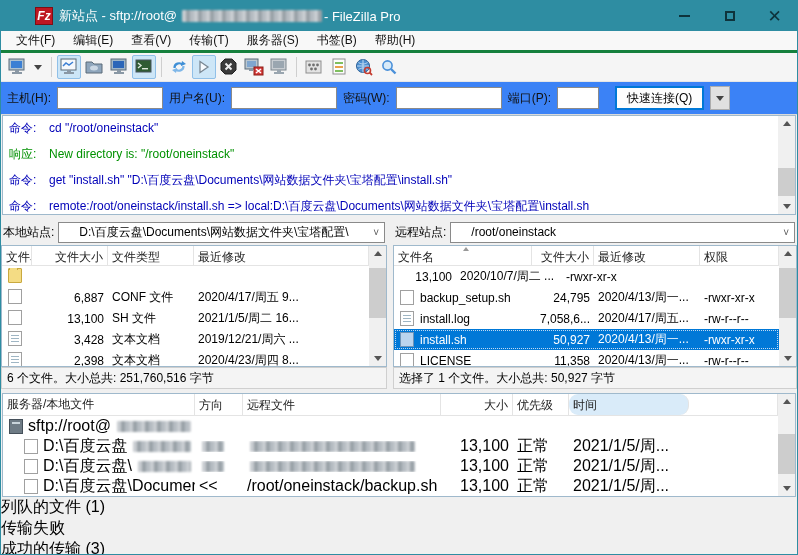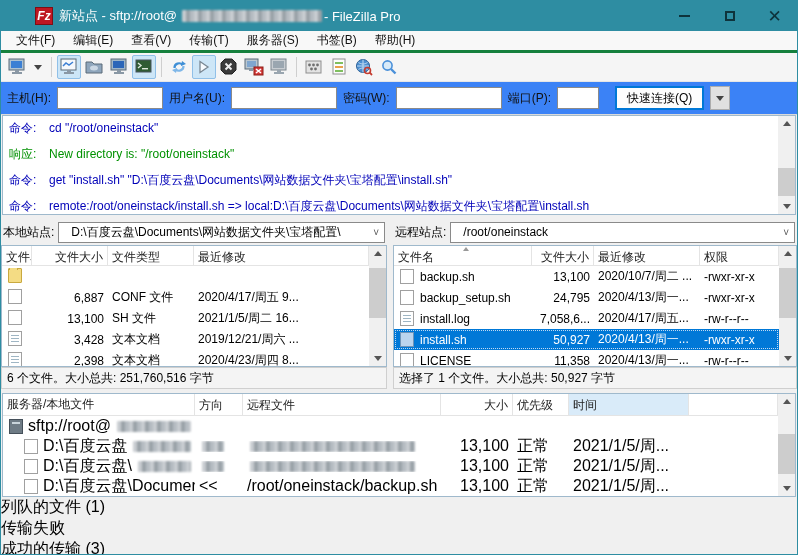--- a/index.html
+++ b/index.html
@@ -48,21 +48,21 @@
   .sb-thumb{position:absolute;left:0;width:17px;background:#CDCDCD;}
   
   .vsplit{height:4px;flex:0 0 4px;background:#F0F0F0;}
   .panes{height:170px;flex:0 0 170px;display:flex;background:#F0F0F0;}
   .pane{display:flex;flex-direction:column;}
   .pane-left{width:387px;}
   .pane-right{width:405px;}
   .hsplit{width:6px;background:#F0F0F0;}
   .pathrow{height:26px;display:flex;align-items:center;gap:4px;padding:0 2px;}
   .path-label{font-size:12px;white-space:nowrap;}
-  .combo{flex:1;height:21px;border:1px solid #8A8A8A;background:#fff;display:flex;align-items:center;font-size:12px;padding-left:12px;justify-content:space-between;overflow:hidden;white-space:nowrap;}
+  .combo{flex:1;height:21px;border:1px solid #8A8A8A;background:#fff;display:flex;align-items:center;font-size:12px;padding-left:20px;justify-content:space-between;overflow:hidden;white-space:nowrap;}
   .combo-arrow{color:#555;font-size:10px;padding:0 5px;}
   .listwrap{height:122px;background:#fff;border:1px solid #9FB9CC;display:flex;overflow:hidden;}
   .listbody{flex:1;overflow:hidden;}
   .lhead{display:flex;height:20px;border-bottom:1px solid #E4E4E4;background:#fff;}
   .hcell{font-size:12px;color:#222;padding:3px 4px;border-right:1px solid #E4E4E4;overflow:hidden;white-space:nowrap;position:relative;}
   .frow{display:flex;height:21px;align-items:center;font-size:12px;white-space:nowrap;}
   .fcell{padding:0 4px;overflow:hidden;white-space:nowrap;}
   .lc0{width:30px;flex:0 0 30px;}
   .lc1{width:76px;flex:0 0 76px;text-align:right;}
   .lc2{width:86px;flex:0 0 86px;}
@@ -84,21 +84,21 @@
   .fi-file-blue{background:#BBD4EE;border:1px solid #6D93B8;}
   .fi-server{background:#6E7B85;border:1px solid #45505A;}
   .fi-server:after{content:"";position:absolute;left:2px;right:2px;top:2px;height:2px;background:#C9D4DB;}
   
   .queuewrap{height:104px;flex:0 0 104px;background:#fff;border:1px solid #9FB9CC;margin:0 1px;display:flex;overflow:hidden;}
   .qc0{width:192px;flex:0 0 192px;display:flex;align-items:center;gap:3px;}
   .qc1{width:48px;flex:0 0 48px;}
   .qc2{width:198px;flex:0 0 198px;}
   .qc3{width:72px;flex:0 0 72px;text-align:right;}
   .qc4{width:56px;flex:0 0 56px;}
-  .qc5{width:120px;flex:0 0 120px;}
+  .qc5{width:120px;flex:0 0 120px;border-radius:9px;}
   .qc6{flex:1;}
   .hl{background:var(--sorted);}
   .qrow{display:flex;height:20px;align-items:center;font-size:16px;white-space:nowrap;}
   .qrow .fcell{display:flex;align-items:center;}
   .indent{width:12px;flex:0 0 12px;}
   
   .redact{display:inline-block;height:11px;border-radius:1px;vertical-align:middle;background:repeating-linear-gradient(90deg,#C9CDD1 0 4px,#9AA2A8 4px 8px,#B5BCC2 8px 12px);filter:blur(1.2px);margin-left:3px;}
   .redact-title{height:12px;background:repeating-linear-gradient(90deg,#7FB3BE 0 5px,#4E8painted 0;background:repeating-linear-gradient(90deg,#7FB3BE 0 5px,#548FA0 5px 10px,#8FBEC8 10px 14px);}
   
   .qtabs{height:24px;flex:0 0 24px;background:#F0F0F0;display:flex;align-items:flex-end;padding-left:6px;gap:2px;border-bottom:1px solid #D8D8D8;}
@@ -372,24 +372,20 @@
       <div class="listwrap">
         <div class="listbody">
           <div class="lhead">
               <div class="hcell rc0" style="display: block;">文件名<span class="sort-caret"></span></div>
               <div class="hcell rc1">文件大小</div>
               <div class="hcell rc2">最近修改</div>
               <div class="hcell rc3">权限</div>
             </div>
           <div>
               <div class="frow">
-                <div class="fcell rc0">
-                  <span class="fi fi-file"></span>
-                  <span>backup.sh</span>
-                </div>
                 <div class="fcell rc1">13,100</div>
                 <div class="fcell rc2">2020/10/7/周二 ...</div>
                 <div class="fcell rc3">-rwxr-xr-x</div>
               </div>
               <div class="frow">
                 <div class="fcell rc0">
                   <span class="fi fi-file"></span>
                   <span>backup_setup.sh</span>
                 </div>
                 <div class="fcell rc1">24,795</div>

